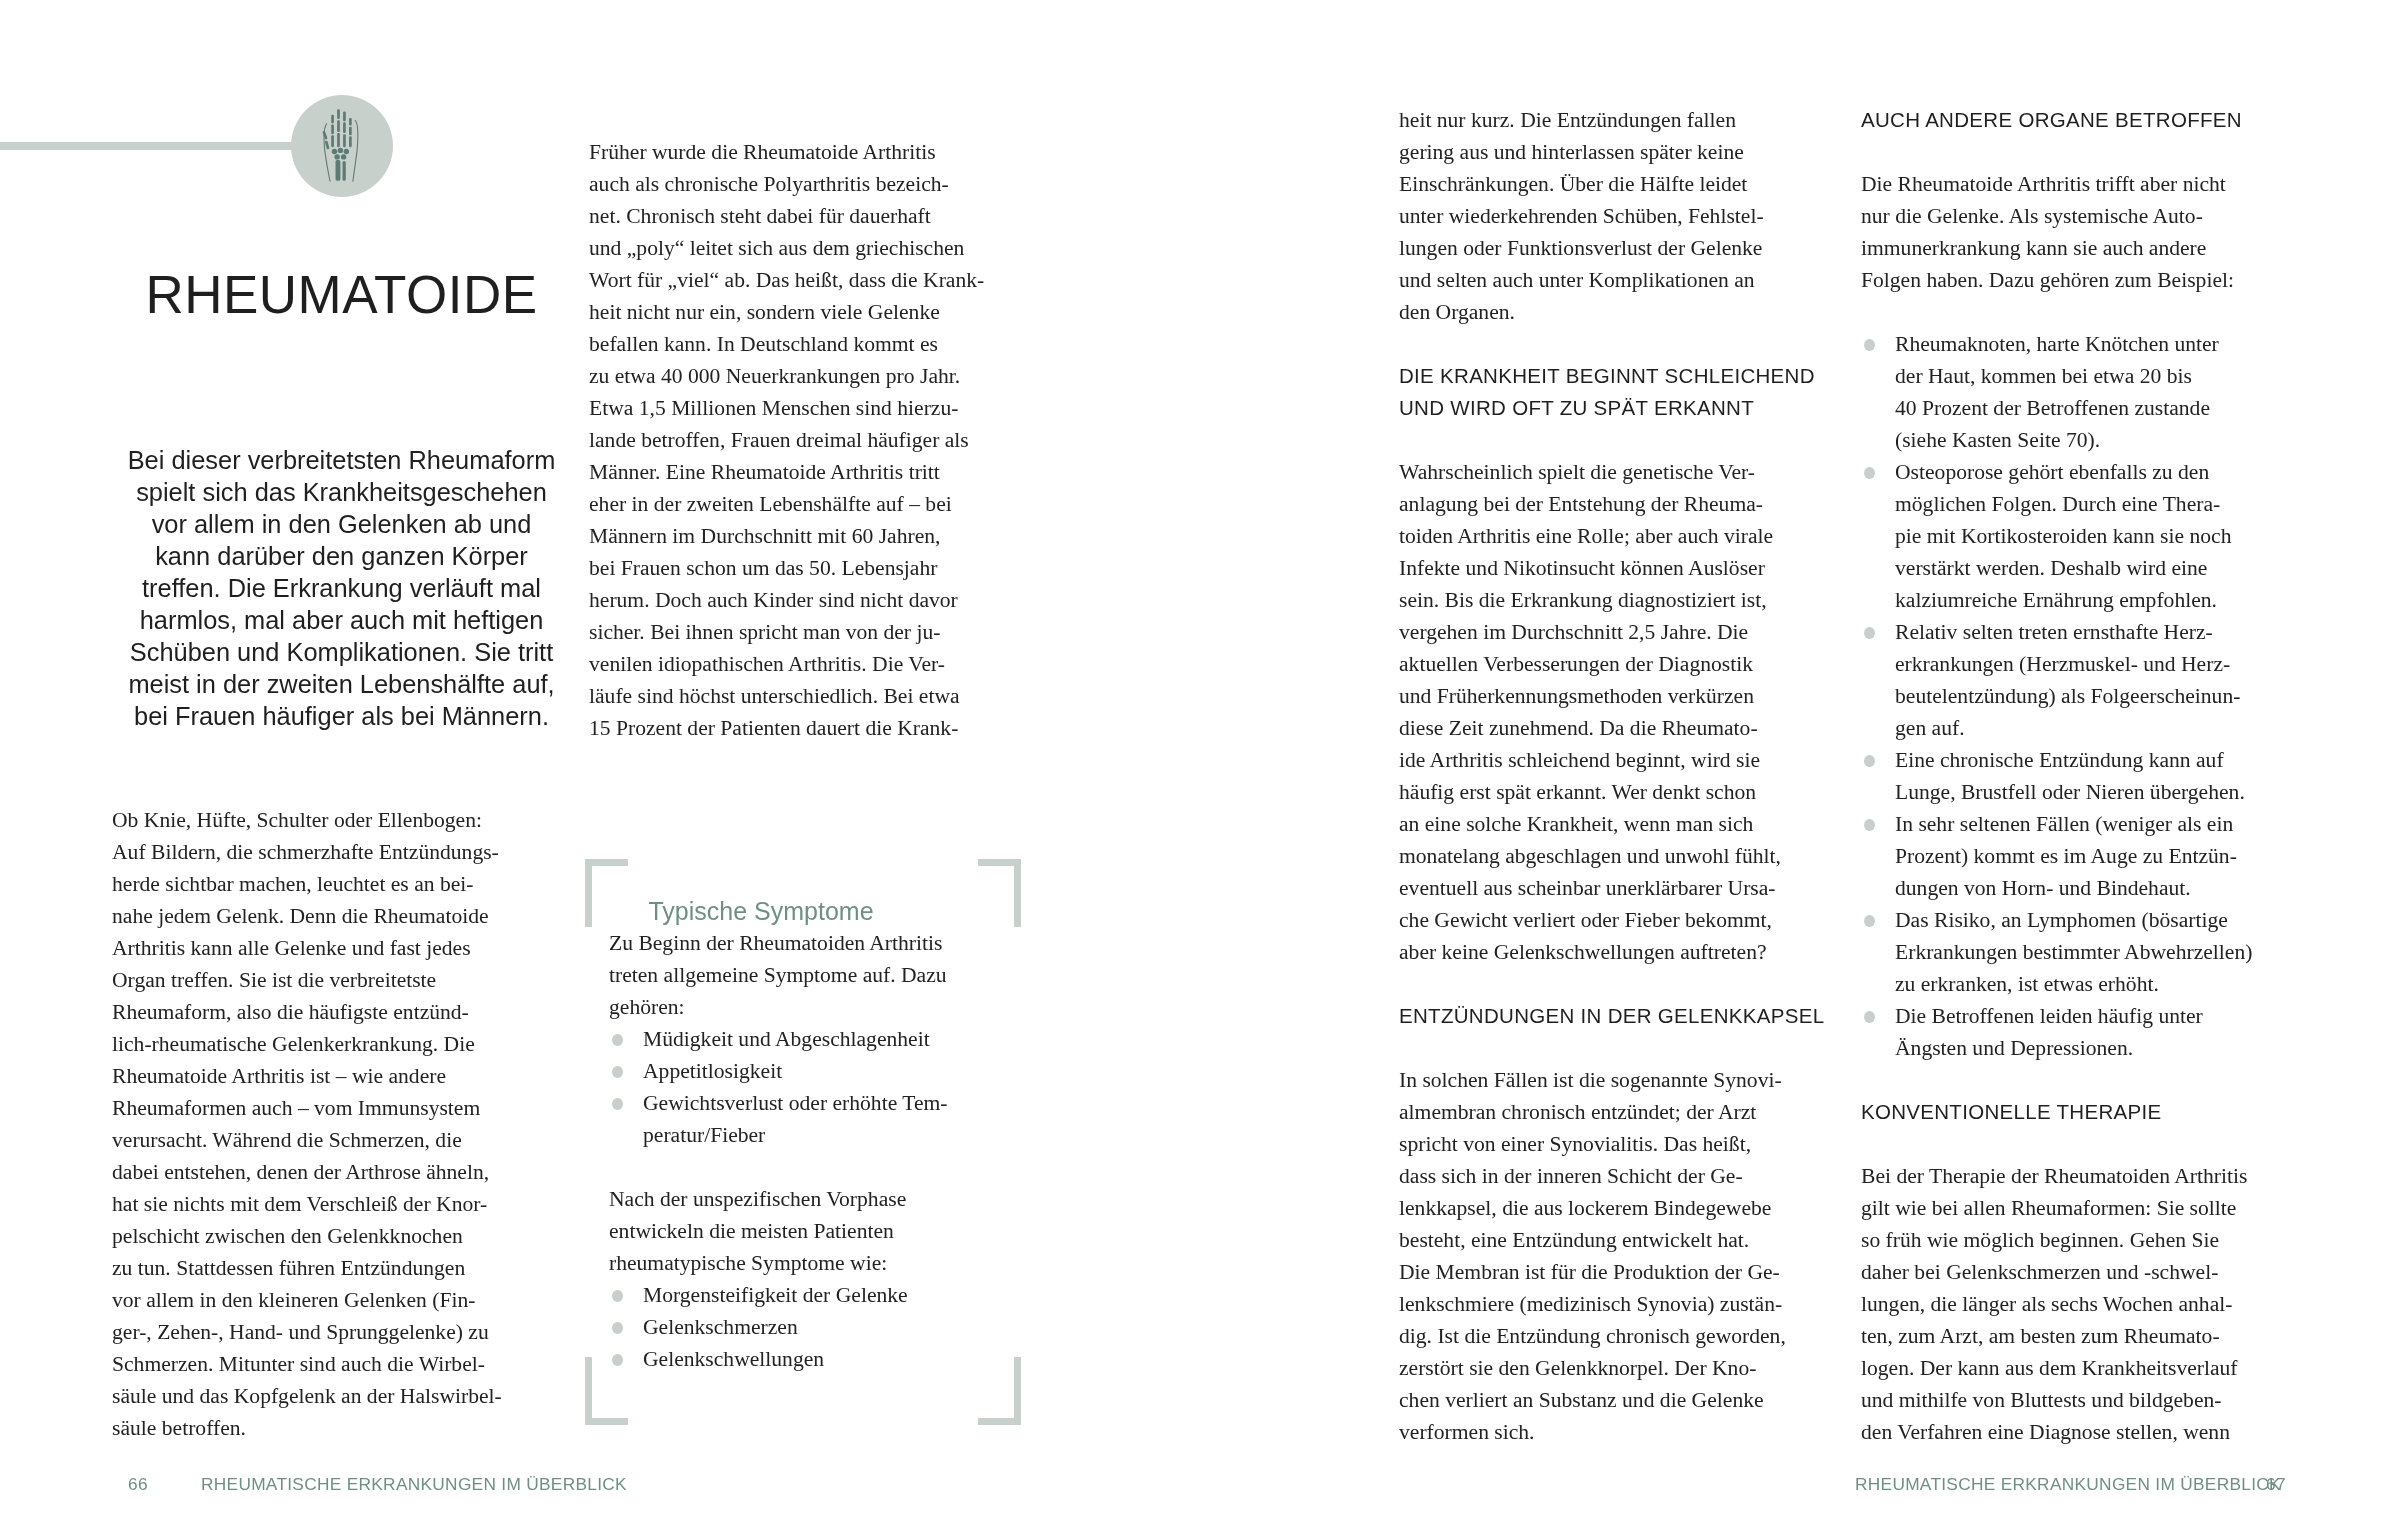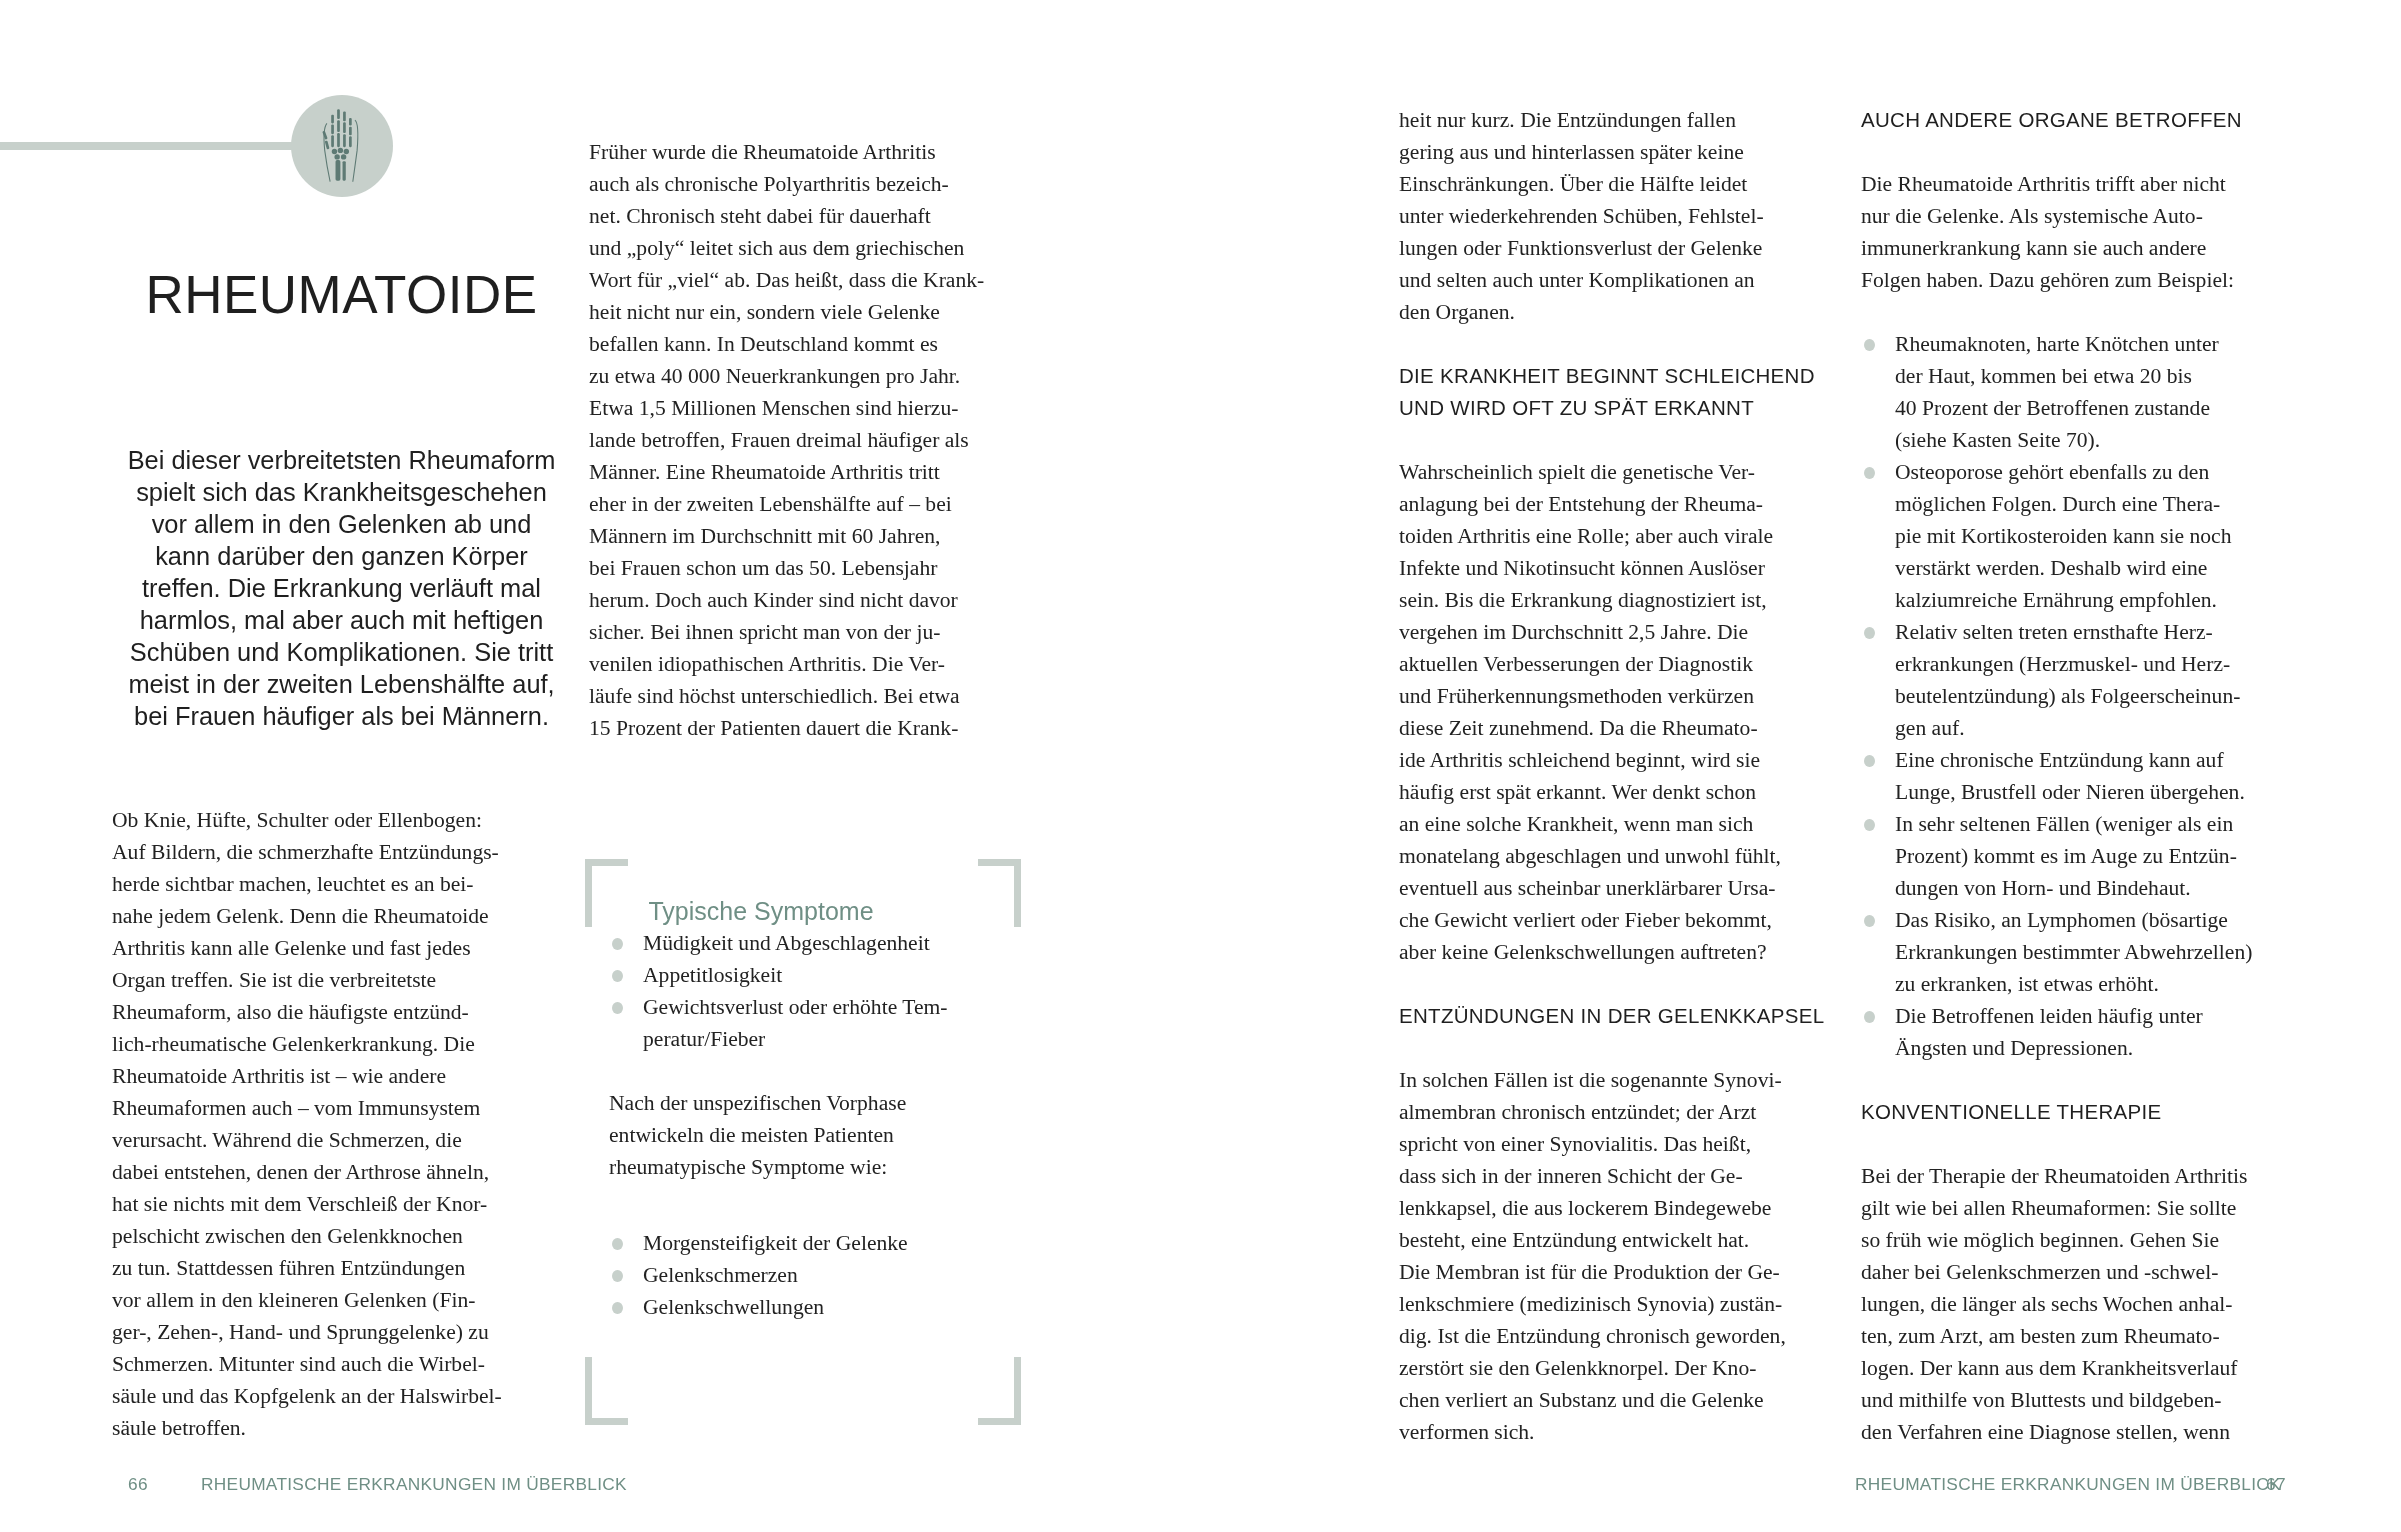--- a/index.html
+++ b/index.html
@@ -142,34 +142,39 @@
     </div>
 </div>
 
 <div class="box">
   <div class="corner c-tl"></div>
   <div class="corner c-tr"></div>
   <div class="corner c-bl"></div>
   <div class="corner c-br"></div>
   <div class="box-title sans">Typische Symptome</div>
   <div class="box-body serif">
+    <div>
+        <div>Zu Beginn der Rheumatoiden Arthritis</div>
+        <div>treten allgemeine Symptome auf. Dazu</div>
+        <div>gehören:</div>
+      </div>
     <ul class="bullets">
         <li style="white-space: pre-line;">Müdigkeit und Abgeschlagenheit</li>
         <li style="white-space: pre-line;">Appetitlosigkeit</li>
         <li style="white-space: pre-line;">Gewichtsverlust oder erhöhte Tem-
 peratur/Fieber</li>
       </ul>
     <div class="gap" style="height:32px"></div>
     <div>
         <div>Nach der unspezifischen Vorphase</div>
         <div>entwickeln die meisten Patienten</div>
         <div>rheumatypische Symptome wie:</div>
       </div>
     <ul class="bullets">
-        <li style="white-space: pre-line; margin-top: 44px;">Morgensteifigkeit der Gelenke</li>
+        <li style="white-space: pre-line;">Morgensteifigkeit der Gelenke</li>
         <li style="white-space: pre-line;">Gelenkschmerzen</li>
         <li style="white-space: pre-line;">Gelenkschwellungen</li>
       </ul>
   </div>
 </div>
 
 <div class="footer sans" style="left:128px;">66</div>
 <div class="footer sans" style="left:201px;">RHEUMATISCHE ERKRANKUNGEN IM ÜBERBLICK</div>
 
 <div class="col serif" style="left:1399px; top:104px;">

